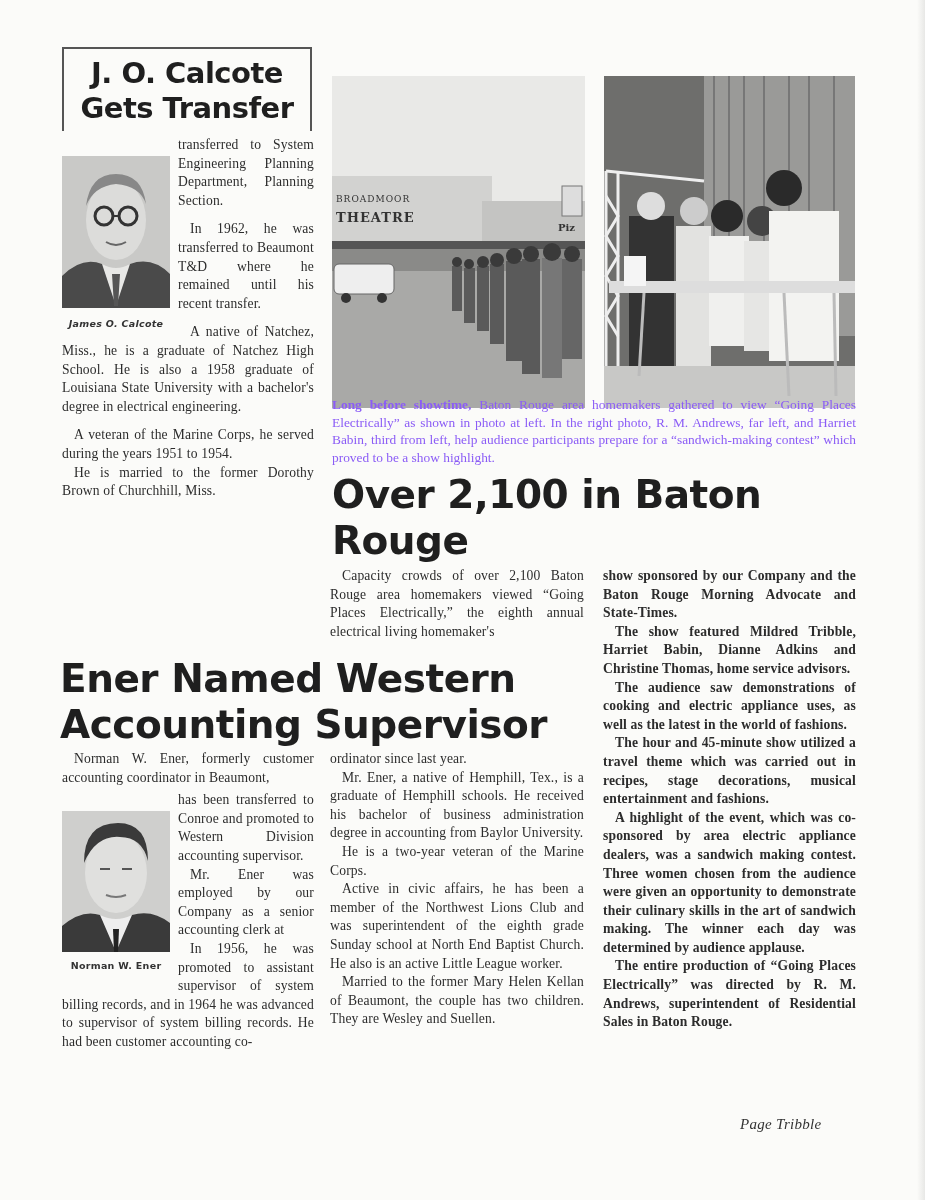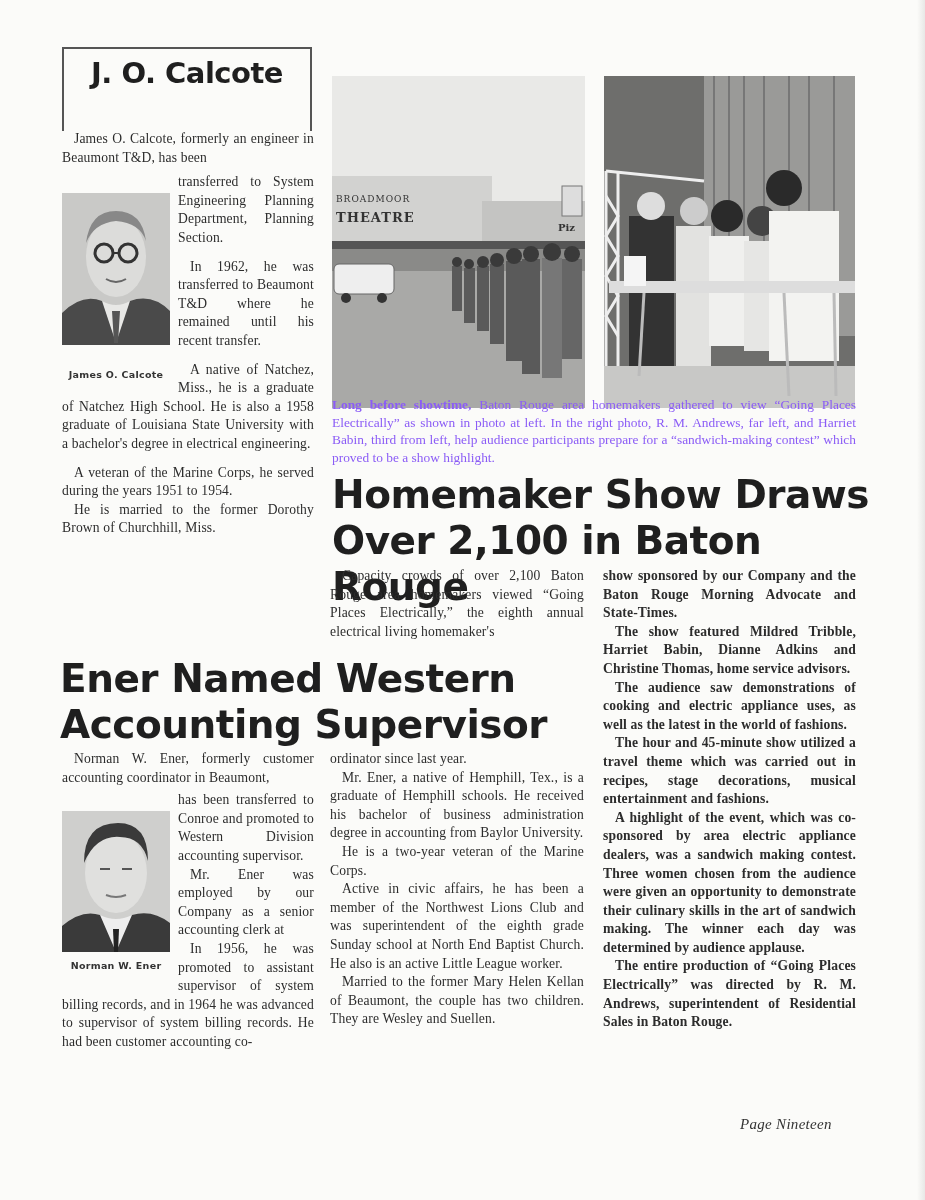--- a/index.html
+++ b/index.html
@@ -49,42 +49,42 @@
   .edge { position:absolute; right:0; top:0; width:8px; height:1200px; background:linear-gradient(90deg,#fbfbf9,#e8e8e6); }
 </style>
 </head>
 <body>
 
 <div class="edge"></div>
 
 <div class="abs box-head">
   <div class="headline">
     <div>J. O. Calcote</div>
+    <div>Gets Transfer</div>
   </div>
 </div>
 
 <div class="abs body-text" style="left:62px; top:130px; width:252px;">
-  <p class="tight">James O. Calcote, formerly an engineer in Beaumont T&amp;D, has been</p>
   <div style="margin-top:6px;">
     <div class="float-left" style="width:108px;">
       <div class="photo" style="position:relative; width:108px; height:152px;">
         <svg viewBox="0 0 108 152" preserveAspectRatio="none">
           <rect width="108" height="152" fill="#c9c9c7"></rect>
           <path d="M0 152 L0 120 Q20 100 40 108 L54 122 L68 108 Q90 100 108 118 L108 152 Z" fill="#4a4a4a"></path>
           <path d="M40 108 L54 150 L68 108 Q54 116 40 108 Z" fill="#e8e8e6"></path>
           <path d="M50 118 L58 118 L56 150 L52 150 Z" fill="#555"></path>
           <ellipse cx="54" cy="64" rx="30" ry="40" fill="#dcdcda"></ellipse>
           <path d="M24 50 Q28 18 54 18 Q80 18 84 48 Q78 30 54 28 Q32 30 24 50 Z" fill="#888"></path>
           <circle cx="42" cy="60" r="9" fill="none" stroke="#333" stroke-width="3"></circle>
           <circle cx="66" cy="60" r="9" fill="none" stroke="#333" stroke-width="3"></circle>
           <line x1="51" y1="60" x2="57" y2="60" stroke="#333" stroke-width="2"></line>
           <path d="M44 86 Q54 92 64 86" stroke="#666" stroke-width="2" fill="none"></path>
         </svg>
       </div>
-      <div class="photo-caption" style="position:relative; margin-top:21px; text-align:center;">James O. Calcote</div>
+      <div class="photo-caption" style="position:relative; margin-top:7px; text-align:center;font-style:italic;">James O. Calcote</div>
     </div>
     <p class="tight" style="text-indent:0;">transferred to System Engineering Planning Department, Planning Section.</p>
   </div>
   <p style="margin-top:10px;">In 1962, he was transferred to Beaumont T&amp;D where he remained until his recent transfer.</p>
   <p style="margin-top:10px;">A native of Natchez, Miss., he is a graduate of Natchez High School. He is also a 1958 graduate of Louisiana State University with a bachelor's degree in electrical engineering.</p>
   <p class="tight" style="margin-top:10px;">A veteran of the Marine Corps, he served during the years 1951 to 1954.</p>
   <p class="tight">He is married to the former Dorothy Brown of Churchhill, Miss.</p>
 </div>
 
 <div class="photo" style="left:332px; top:56px; width:253px; height:332px;">
@@ -163,21 +163,20 @@
     </g>
     <rect x="20" y="180" width="22" height="30" fill="#f5f5f5"></rect>
   </svg>
 </div>
 
 <div class="abs caption-block">
   <b>Long before showtime,</b><span> Baton Rouge area homemakers gathered to view “Going Places Electrically” as shown in photo at left. In the right photo, R. M. Andrews, far left, and Harriet Babin, third from left, help audience participants prepare for a “sandwich-making contest” which proved to be a show highlight.</span>
 </div>
 
 <div class="abs headline" style="left:332px; top:472px; width:540px; font-size:39px; line-height:46px;">
-  <div>Homemaker Show Draws</div>
   <div>Over 2,100 in Baton Rouge</div>
 </div>
 
 <div class="abs body-text" style="left:330px; top:567px; width:254px;">
   <p class="tight">Capacity crowds of over 2,100 Baton Rouge area homemakers viewed “Going Places Electrically,” the eighth annual electrical living homemaker's</p>
 </div>
 
 <div class="abs body-text" style="left:603px; top:567px; width:253px;font-weight:bold;">
   <p class="tight" style="text-indent:0;">show sponsored by our Company and the Baton Rouge Morning Advocate and State-Times.</p>
   <p class="tight">The show featured Mildred Tribble, Harriet Babin, Dianne Adkins and Christine Thomas, home service advisors.</p>
@@ -217,13 +216,13 @@
 </div>
 
 <div class="abs body-text" style="left:330px; top:750px; width:254px;">
   <p class="tight" style="text-indent:0;">ordinator since last year.</p>
   <p class="tight">Mr. Ener, a native of Hemphill, Tex., is a graduate of Hemphill schools. He received his bachelor of business administration degree in accounting from Baylor University.</p>
   <p class="tight">He is a two-year veteran of the Marine Corps.</p>
   <p class="tight">Active in civic affairs, he has been a member of the Northwest Lions Club and was superintendent of the eighth grade Sunday school at North End Baptist Church. He also is an active Little League worker.</p>
   <p class="tight">Married to the former Mary Helen Kellan of Beaumont, the couple has two children. They are Wesley and Suellen.</p>
 </div>
 
-<div class="page-num">Page Nineteen</div>
+<div class="page-num">Page Tribble</div>
 
 </body></html>

